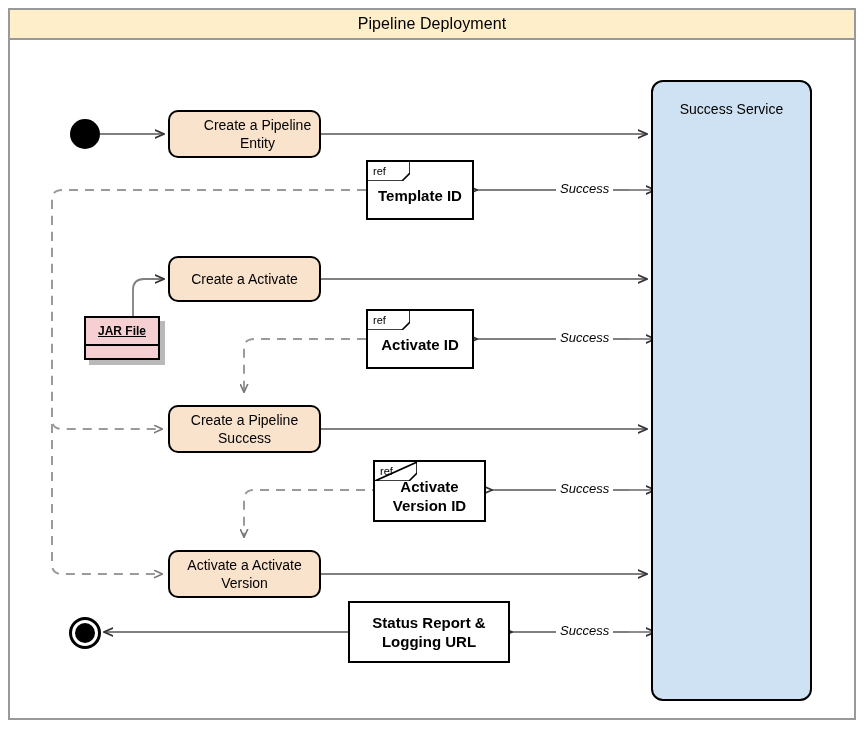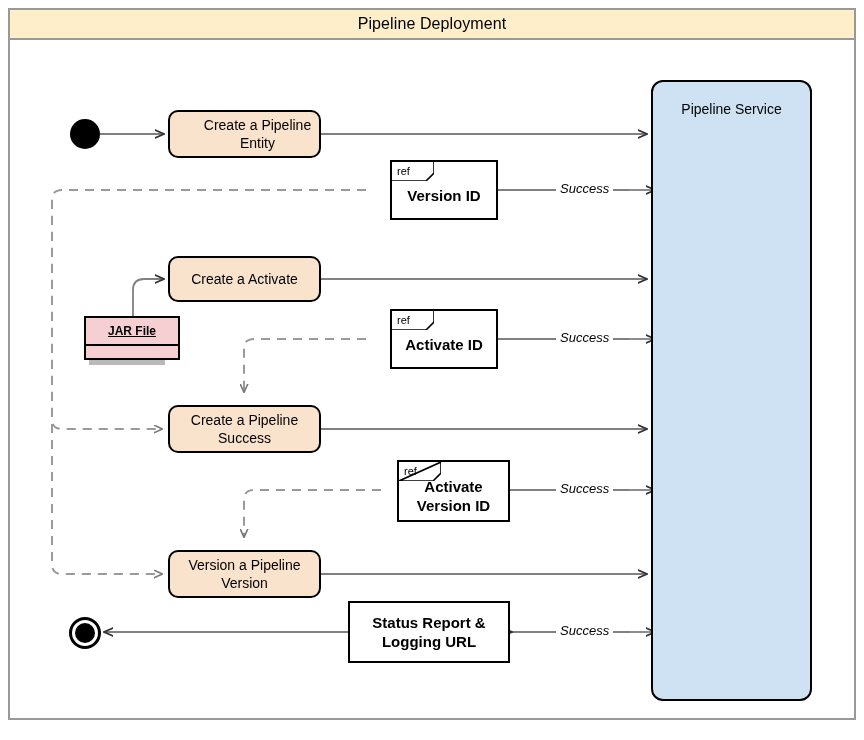--- a/index.html
+++ b/index.html
@@ -25,21 +25,21 @@
   .act{position:absolute;background:#fae3cd;border:2px solid #000000;
        border-radius:10px;box-sizing:border-box;
        display:flex;align-items:center;justify-content:center;
        text-align:center;font-size:14px;line-height:18px;color:#000000;}
 
   
   .note{position:absolute;background:#ffffff;border:2px solid #000000;
         box-sizing:border-box;display:flex;align-items:center;
         justify-content:center;text-align:center;
         font-size:15px;font-weight:bold;line-height:19px;color:#000000;}
-  .note.has-ref{padding-top:10px;margin-left:24px;}
+  .note.has-ref{padding-top:10px;}
   .ref-tab{position:absolute;left:0;top:0;height:19px;
            font-size:11px;font-weight:normal;color:#000000;
            display:flex;align-items:center;padding-left:5px;box-sizing:border-box;}
   .ref-tab svg{position:absolute;left:0;top:0;}
   .ref-tab span{position:relative;z-index:2;}
 
   
   .service{position:absolute;background:#cfe2f3;border:2.5px solid #000000;
            border-radius:12px;box-sizing:border-box;}
   .service-label{position:absolute;width:100%;text-align:center;
@@ -147,38 +147,38 @@
 
   <div class="act" style="left:168px;top:256px;width:153px;height:46px;">
     <span>Create a Activate</span>
   </div>
 
   <div class="act" style="left:168px;top:405px;width:153px;height:48px;">
     <span>Create a Pipeline Success</span>
   </div>
 
   <div class="act" style="left:168px;top:550px;width:153px;height:48px;">
-    <span>Version a Pipeline Version</span>
+    <span>Activate a Activate Version</span>
   </div>
 
   <div class="jar-shadow" style="left:89px;top:321px;width:76px;height:44px;"></div>
-  <div class="jar" style="left:84px;top:316px;width:96px;height:44px;">
+  <div class="jar" style="left:84px;top:316px;width:76px;height:44px;">
     <div class="jar-name">JAR File</div>
     <div class="jar-div"></div>
   </div>
 
   <div class="note has-ref" style="left:366px;top:160px;width:108px;height:60px;">
     <div class="ref-tab" style="width:42px;">
       <svg width="42" height="19" viewBox="0 0 42 19">
         <path d="M0,0 H42 L42,11 L34,19 H0 Z" fill="#ffffff" stroke="none"></path>
         <path d="M42,0 L42,11 L34,19 L0,19" fill="none" stroke="#000000" stroke-width="1.6"></path>
       </svg>
       <span>ref</span>
     </div>
-    <span>Version ID</span>
+    <span>Template ID</span>
   </div>
 
   <div class="note has-ref" style="left:366px;top:309px;width:108px;height:60px;">
     <div class="ref-tab" style="width:42px;">
       <svg width="42" height="19" viewBox="0 0 42 19">
         <path d="M0,0 H42 L42,11 L34,19 H0 Z" fill="#ffffff" stroke="none"></path>
         <path d="M42,0 L42,11 L34,19 L0,19" fill="none" stroke="#000000" stroke-width="1.6"></path>
       </svg>
       <span>ref</span>
     </div>
@@ -194,21 +194,21 @@
       <span>ref</span>
     </div>
     <span>Activate Version ID</span>
   </div>
 
   <div class="note" style="left:348px;top:601px;width:162px;height:62px;">
     <span>Status Report &amp; Logging URL</span>
   </div>
 
   <div class="service" style="left:651px;top:80px;width:161px;height:621px;">
-    <div class="service-label" style="top:19px;">Pipeline Service</div>
+    <div class="service-label" style="top:19px;">Success Service</div>
   </div>
 
   <div class="edge-label" style="left:556px;top:181px;">Success</div>
   <div class="edge-label" style="left:556px;top:330px;">Success</div>
   <div class="edge-label" style="left:556px;top:481px;">Success</div>
   <div class="edge-label" style="left:556px;top:623px;">Success</div>
 
 </div>
 
 </body></html>

